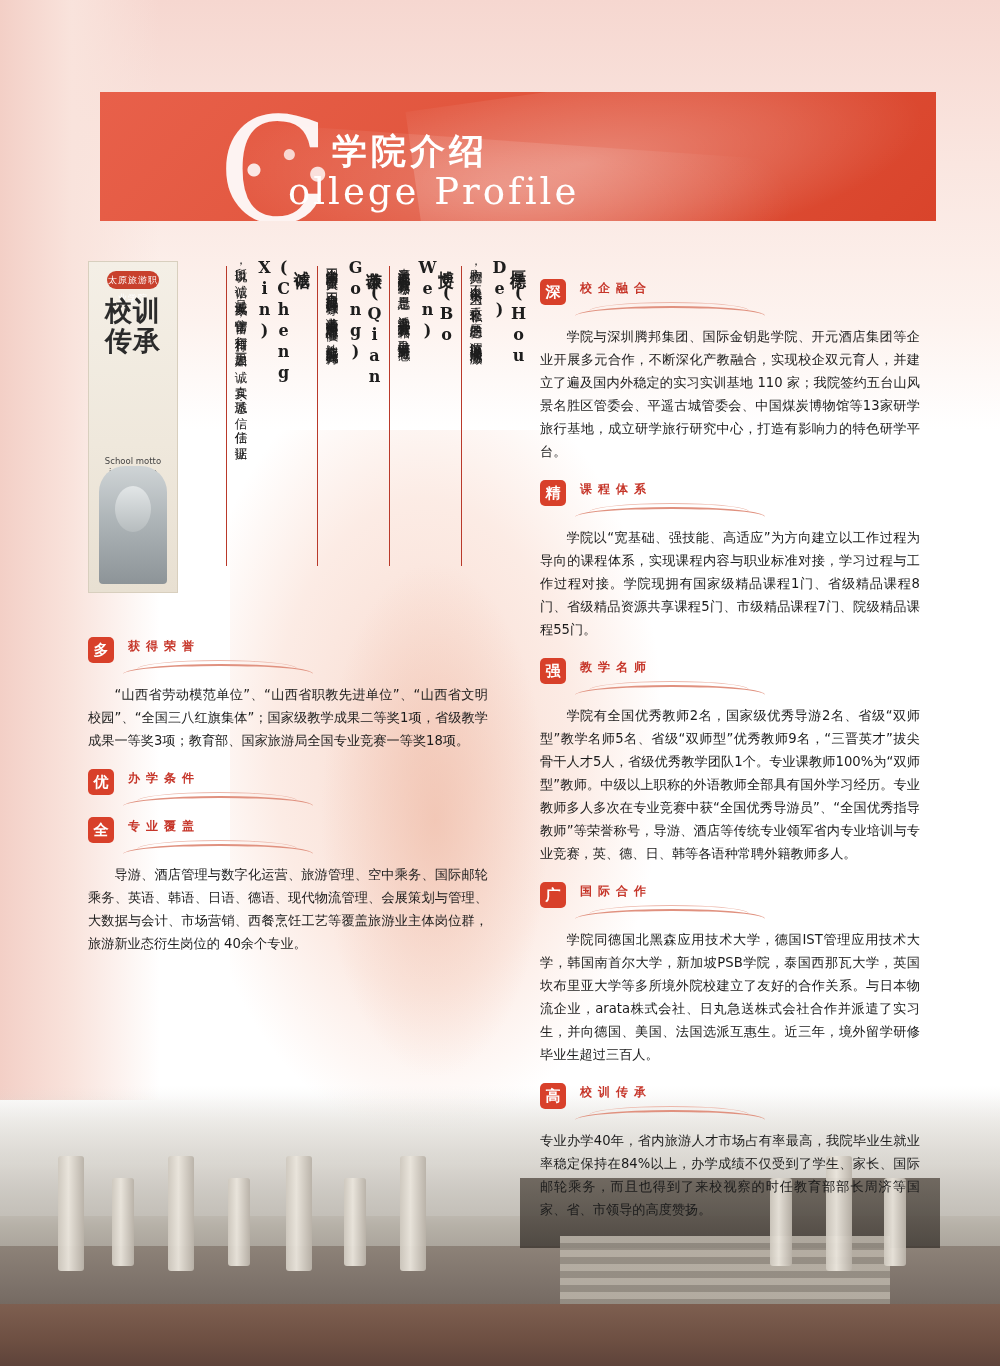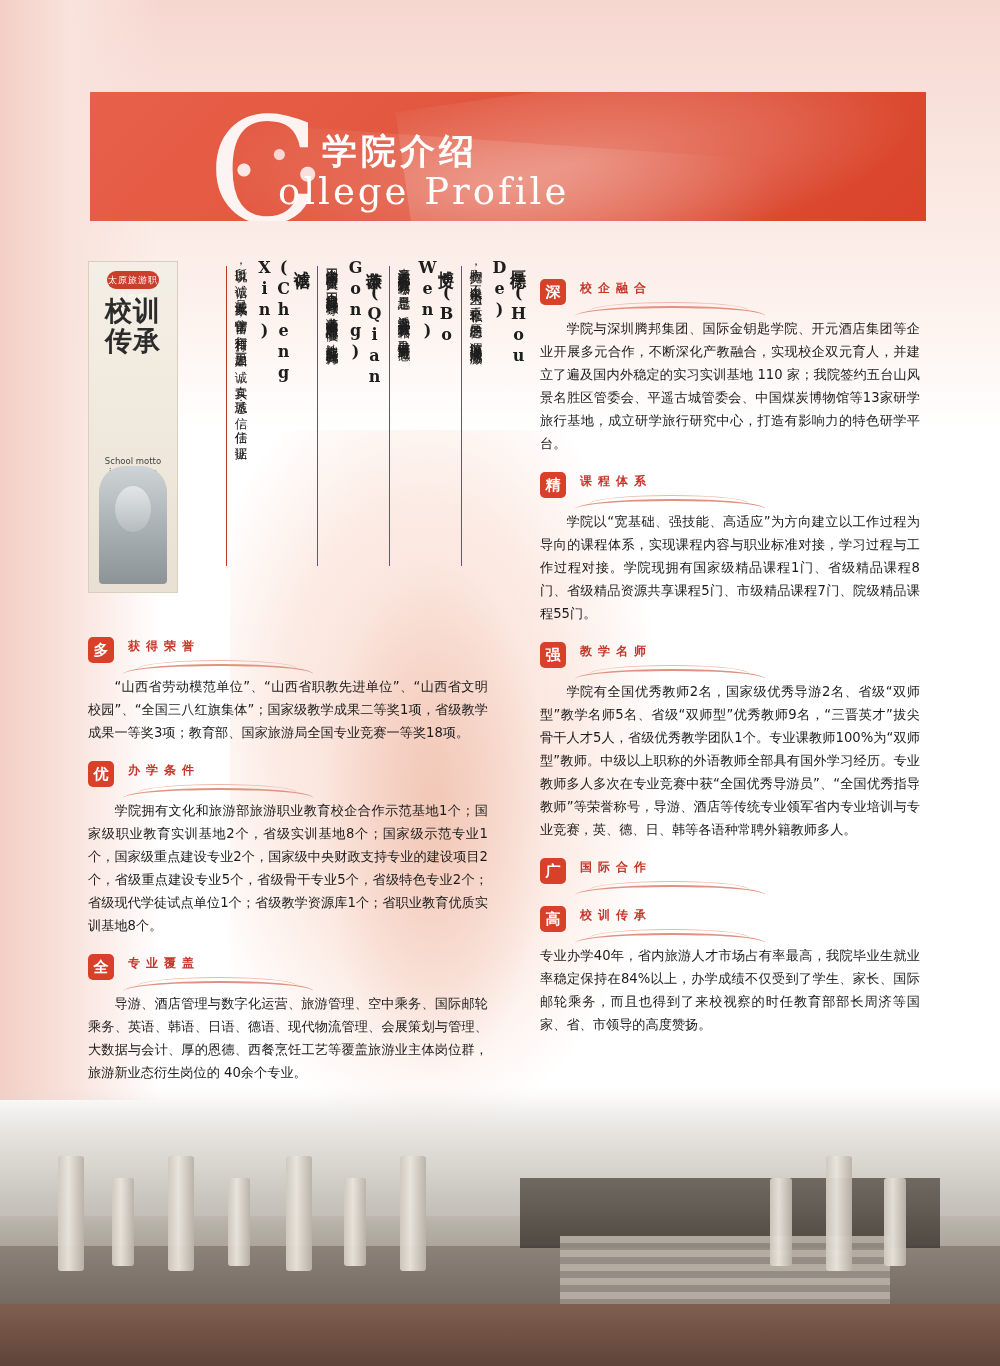--- a/index.html
+++ b/index.html
@@ -46,21 +46,21 @@
   .pillar{position:absolute;bottom:95px;width:26px;height:115px;border-radius:3px;
     background:linear-gradient(90deg,#cfc9bf,#eae5dc 40%,#b9b2a8);opacity:.95;}
   .pillar.sm{height:88px;width:22px;bottom:100px;}
   .stairs{position:absolute;left:560px;bottom:60px;width:330px;height:70px;
     background:repeating-linear-gradient(180deg,#b9b2a7 0 7px,#979086 7px 14px);opacity:.9;}
   .podium{position:absolute;left:520px;bottom:118px;width:420px;height:70px;
     background:linear-gradient(180deg,#5f574e,#3f3933);opacity:.85;}
 
   
   .banner{
-    position:absolute;left:90px;top:92px;width:836px;height:129px;
+    position:absolute;left:100px;top:92px;width:836px;height:129px;
     background:linear-gradient(135deg,#e8604a 0%,#e2573f 38%,#d9442b 100%);
     overflow:hidden;
   }
   .banner .wave{
     position:absolute;right:-40px;top:-20px;width:560px;height:190px;
     background:radial-gradient(ellipse at 30% 40%,rgba(255,255,255,.30) 0%,rgba(255,255,255,.13) 38%,rgba(255,255,255,0) 62%);
     transform:rotate(-8deg);
   }
   .banner .wave2{
     position:absolute;right:120px;bottom:-70px;width:620px;height:150px;
@@ -130,21 +130,21 @@
     height:325px;padding:0 2px;
   }
   .vcol.head{font-size:16px;font-weight:bold;letter-spacing:2px;height:150px;}
   .vrule{width:1px;height:300px;background:#b9392a;margin:8px 3px 0 3px;}
   .vgroup{display:flex;flex-direction:row-reverse;}
 
   
   .col-left{position:absolute;left:88px;top:620px;width:400px;}
   .col-right{position:absolute;left:540px;top:262px;width:380px;}
   p.body{
-    margin:7px 0 10px 0;font-size:13.2px;line-height:23px;color:#1b1b1b;text-align:justify;
+    margin:15px 0 10px 0;font-size:13.2px;line-height:23px;color:#1b1b1b;text-align:justify;
     text-indent:2em;
   }
   p.body.noind{text-indent:0;}
 
   
   .sec-head{position:relative;height:34px;margin:14px 0 4px 0;}
   .sec-badge{
     position:absolute;left:0;top:3px;width:26px;height:26px;border-radius:5px;
     background:#d8402a;color:#fff;font-size:15px;font-weight:bold;
     text-align:center;line-height:26px;
@@ -234,29 +234,28 @@
     <div class="sec-swoosh s2"></div>
   </div>
   <p class="body">“山西省劳动模范单位”、“山西省职教先进单位”、“山西省文明校园”、“全国三八红旗集体”；国家级教学成果二等奖1项，省级教学成果一等奖3项；教育部、国家旅游局全国专业竞赛一等奖18项。</p>
 
   <div class="sec-head">
     <div class="sec-badge">优</div>
     <div class="sec-title">办学条件</div>
     <div class="sec-swoosh"></div>
     <div class="sec-swoosh s2"></div>
   </div>
-  <p class="body">学院拥有文化和旅游部旅游职业教育校企合作示范基地1个；国家级职业教育实训基地2个，省级实训基地8个；国家级示范专业1个，国家级重点建设专业2个，国家级中央财政支持专业的建设项目2个，省级重点建设专业5个，省级骨干专业5个，省级特色专业2个；省级现代学徒试点单位1个；省级教学资源库1个；省职业教育优质实训基地8个。</p>
 
   <div class="sec-head">
     <div class="sec-badge">全</div>
     <div class="sec-title">专业覆盖</div>
     <div class="sec-swoosh"></div>
     <div class="sec-swoosh s2"></div>
   </div>
-  <p class="body">导游、酒店管理与数字化运营、旅游管理、空中乘务、国际邮轮乘务、英语、韩语、日语、德语、现代物流管理、会展策划与管理、大数据与会计、厚的恩德、西餐烹饪工艺等覆盖旅游业主体岗位群，旅游新业态衍生岗位的 40余个专业。</p>
+  <p class="body">导游、酒店管理与数字化运营、旅游管理、空中乘务、国际邮轮乘务、英语、韩语、日语、德语、现代物流管理、会展策划与管理、大数据与会计、市场营销、西餐烹饪工艺等覆盖旅游业主体岗位群，旅游新业态衍生岗位的 40余个专业。</p>
 </div>
 
 <div class="col-right">
   <div class="sec-head">
     <div class="sec-badge">深</div>
     <div class="sec-title">校企融合</div>
     <div class="sec-swoosh"></div>
     <div class="sec-swoosh s2"></div>
   </div>
   <p class="body">学院与深圳腾邦集团、国际金钥匙学院、开元酒店集团等企业开展多元合作，不断深化产教融合，实现校企双元育人，并建立了遍及国内外稳定的实习实训基地 110 家；我院签约五台山风景名胜区管委会、平遥古城管委会、中国煤炭博物馆等13家研学旅行基地，成立研学旅行研究中心，打造有影响力的特色研学平台。</p>
@@ -276,20 +275,21 @@
     <div class="sec-swoosh s2"></div>
   </div>
   <p class="body">学院有全国优秀教师2名，国家级优秀导游2名、省级“双师型”教学名师5名、省级“双师型”优秀教师9名，“三晋英才”拔尖骨干人才5人，省级优秀教学团队1个。专业课教师100%为“双师型”教师。中级以上职称的外语教师全部具有国外学习经历。专业教师多人多次在专业竞赛中获“全国优秀导游员”、“全国优秀指导教师”等荣誉称号，导游、酒店等传统专业领军省内专业培训与专业竞赛，英、德、日、韩等各语种常聘外籍教师多人。</p>
 
   <div class="sec-head">
     <div class="sec-badge">广</div>
     <div class="sec-title">国际合作</div>
     <div class="sec-swoosh"></div>
     <div class="sec-swoosh s2"></div>
   </div>
+  <p class="body">学院同德国北黑森应用技术大学，德国IST管理应用技术大学，韩国南首尔大学，新加坡PSB学院，泰国西那瓦大学，英国坎布里亚大学等多所境外院校建立了友好的合作关系。与日本物流企业，arata株式会社、日丸急送株式会社合作并派遣了实习生，并向德国、美国、法国选派互惠生。近三年，境外留学研修毕业生超过三百人。</p>
 
   <div class="sec-head">
     <div class="sec-badge">高</div>
     <div class="sec-title">校训传承</div>
     <div class="sec-swoosh"></div>
     <div class="sec-swoosh s2"></div>
   </div>
   <p class="body noind">专业办学40年，省内旅游人才市场占有率最高，我院毕业生就业率稳定保持在84%以上，办学成绩不仅受到了学生、家长、国际邮轮乘务，而且也得到了来校视察的时任教育部部长周济等国家、省、市领导的高度赞扬。</p>
 </div>
 

